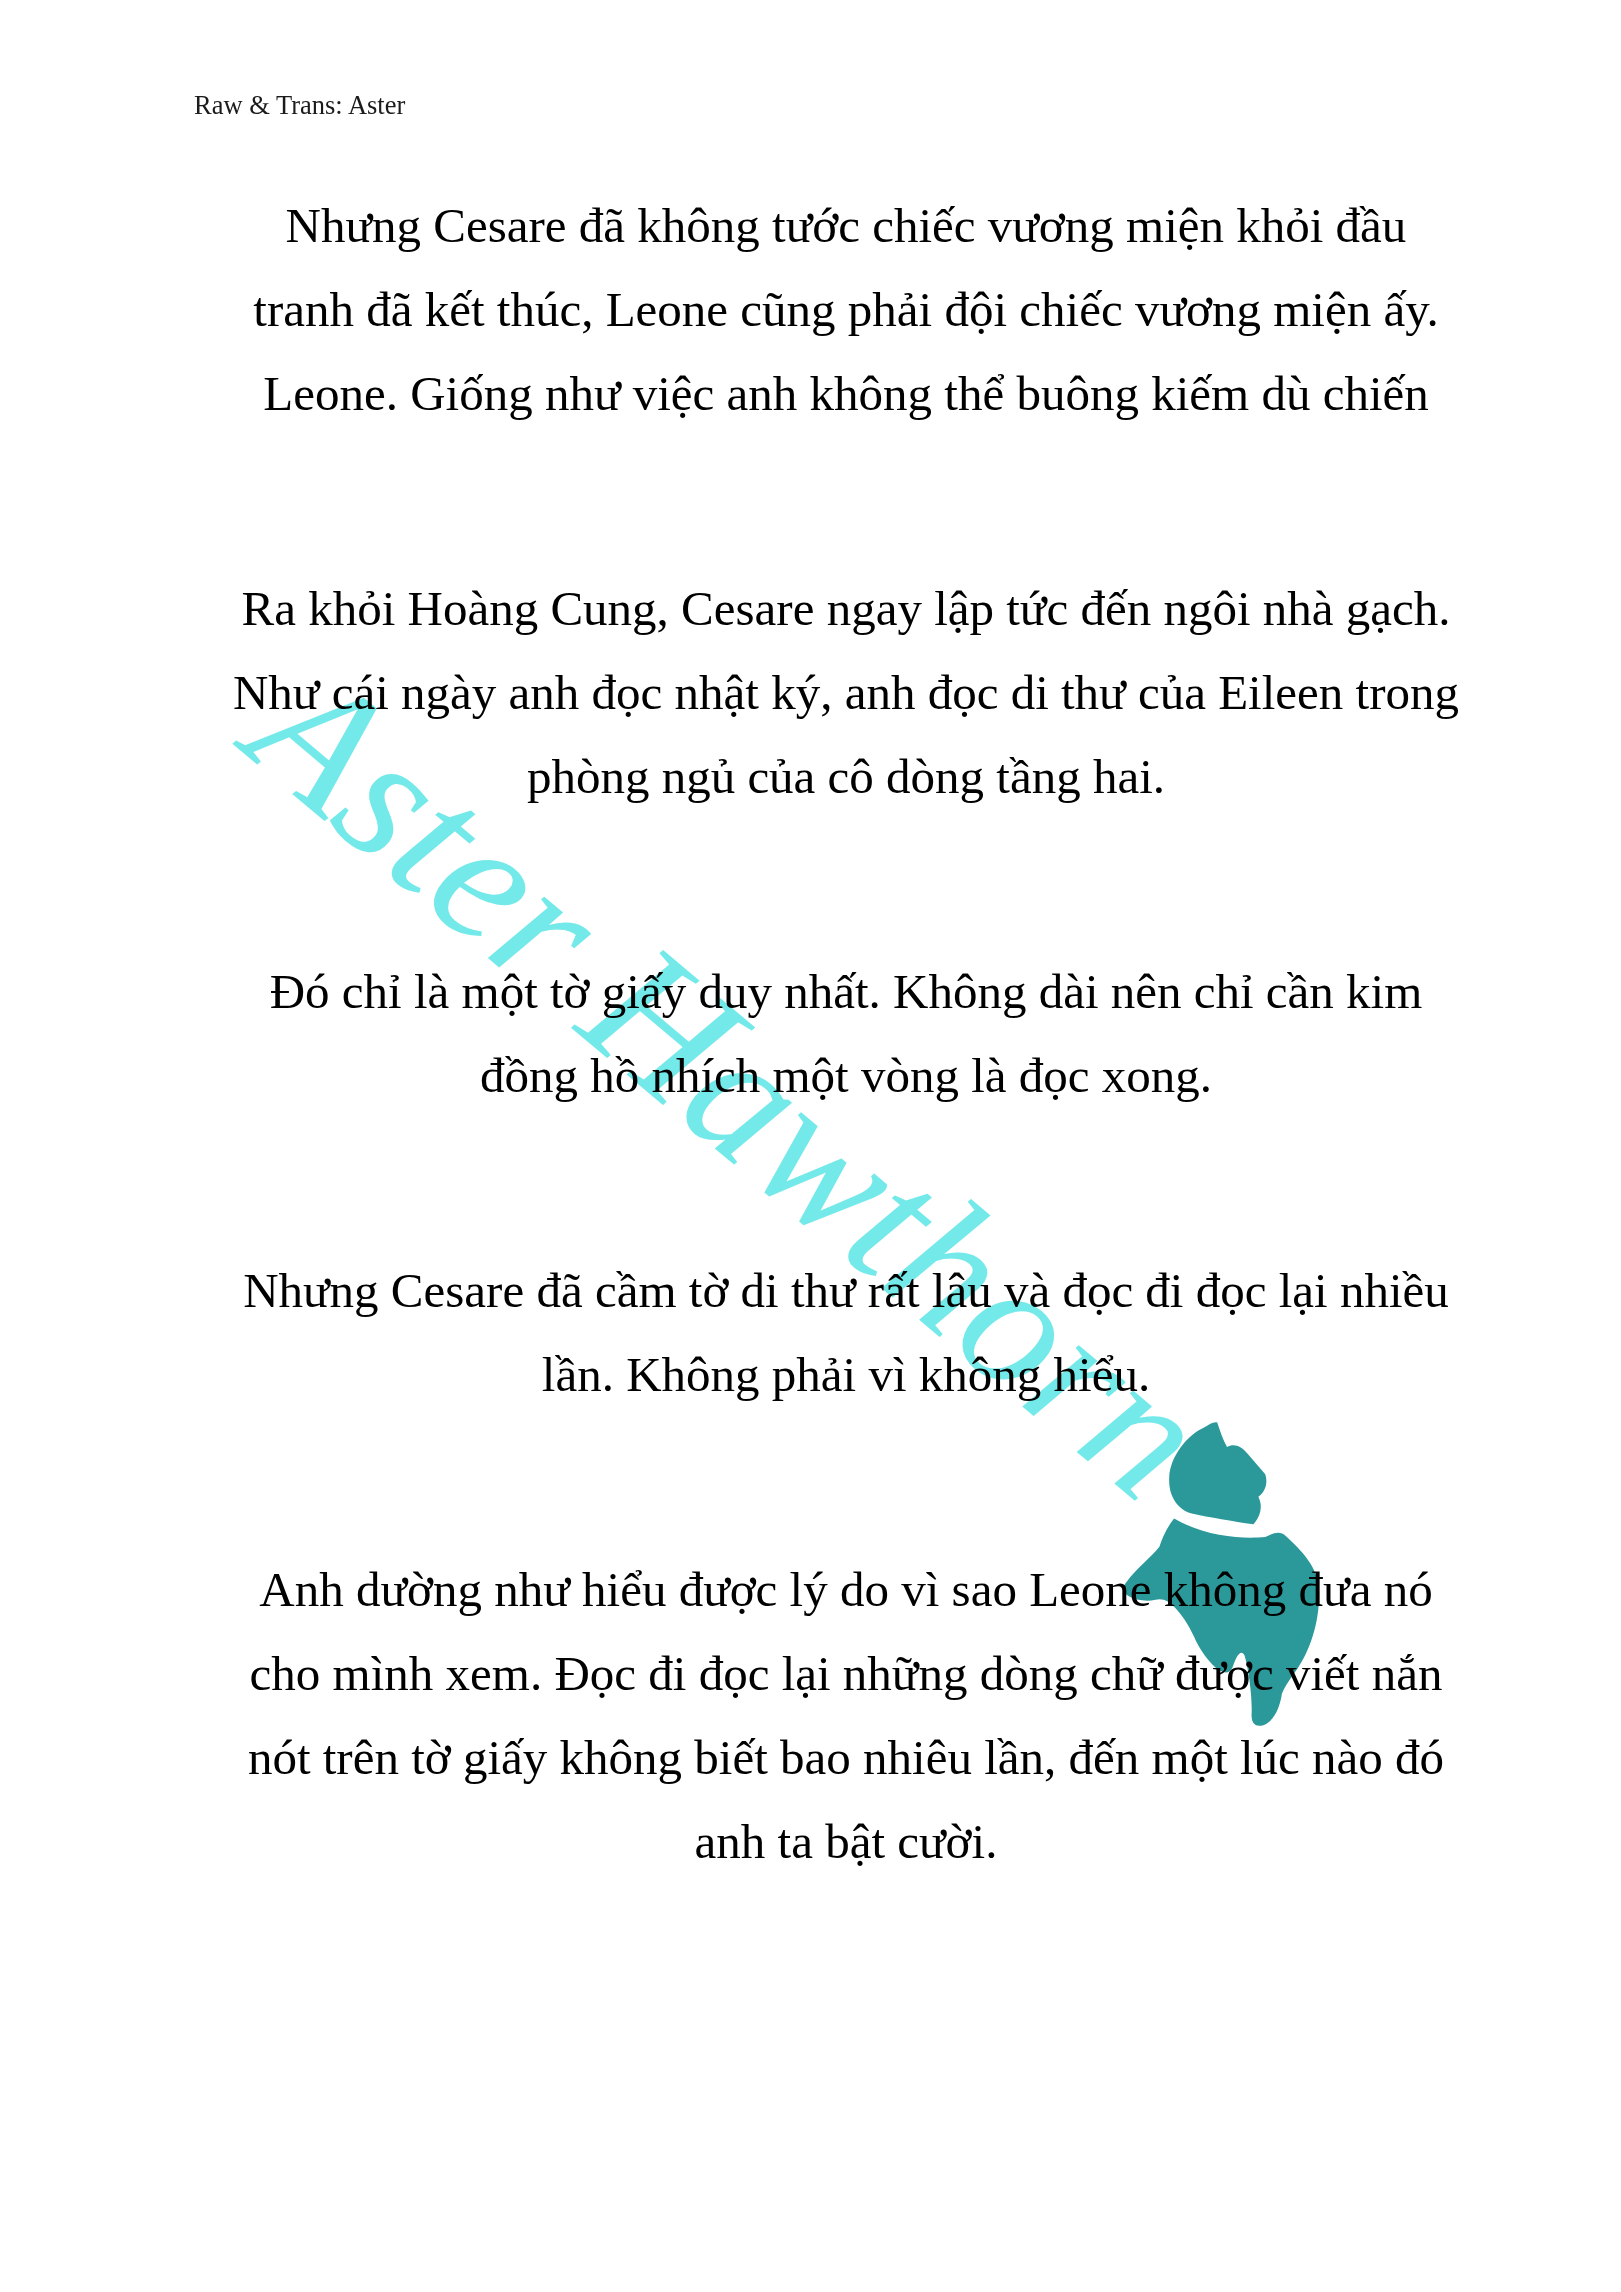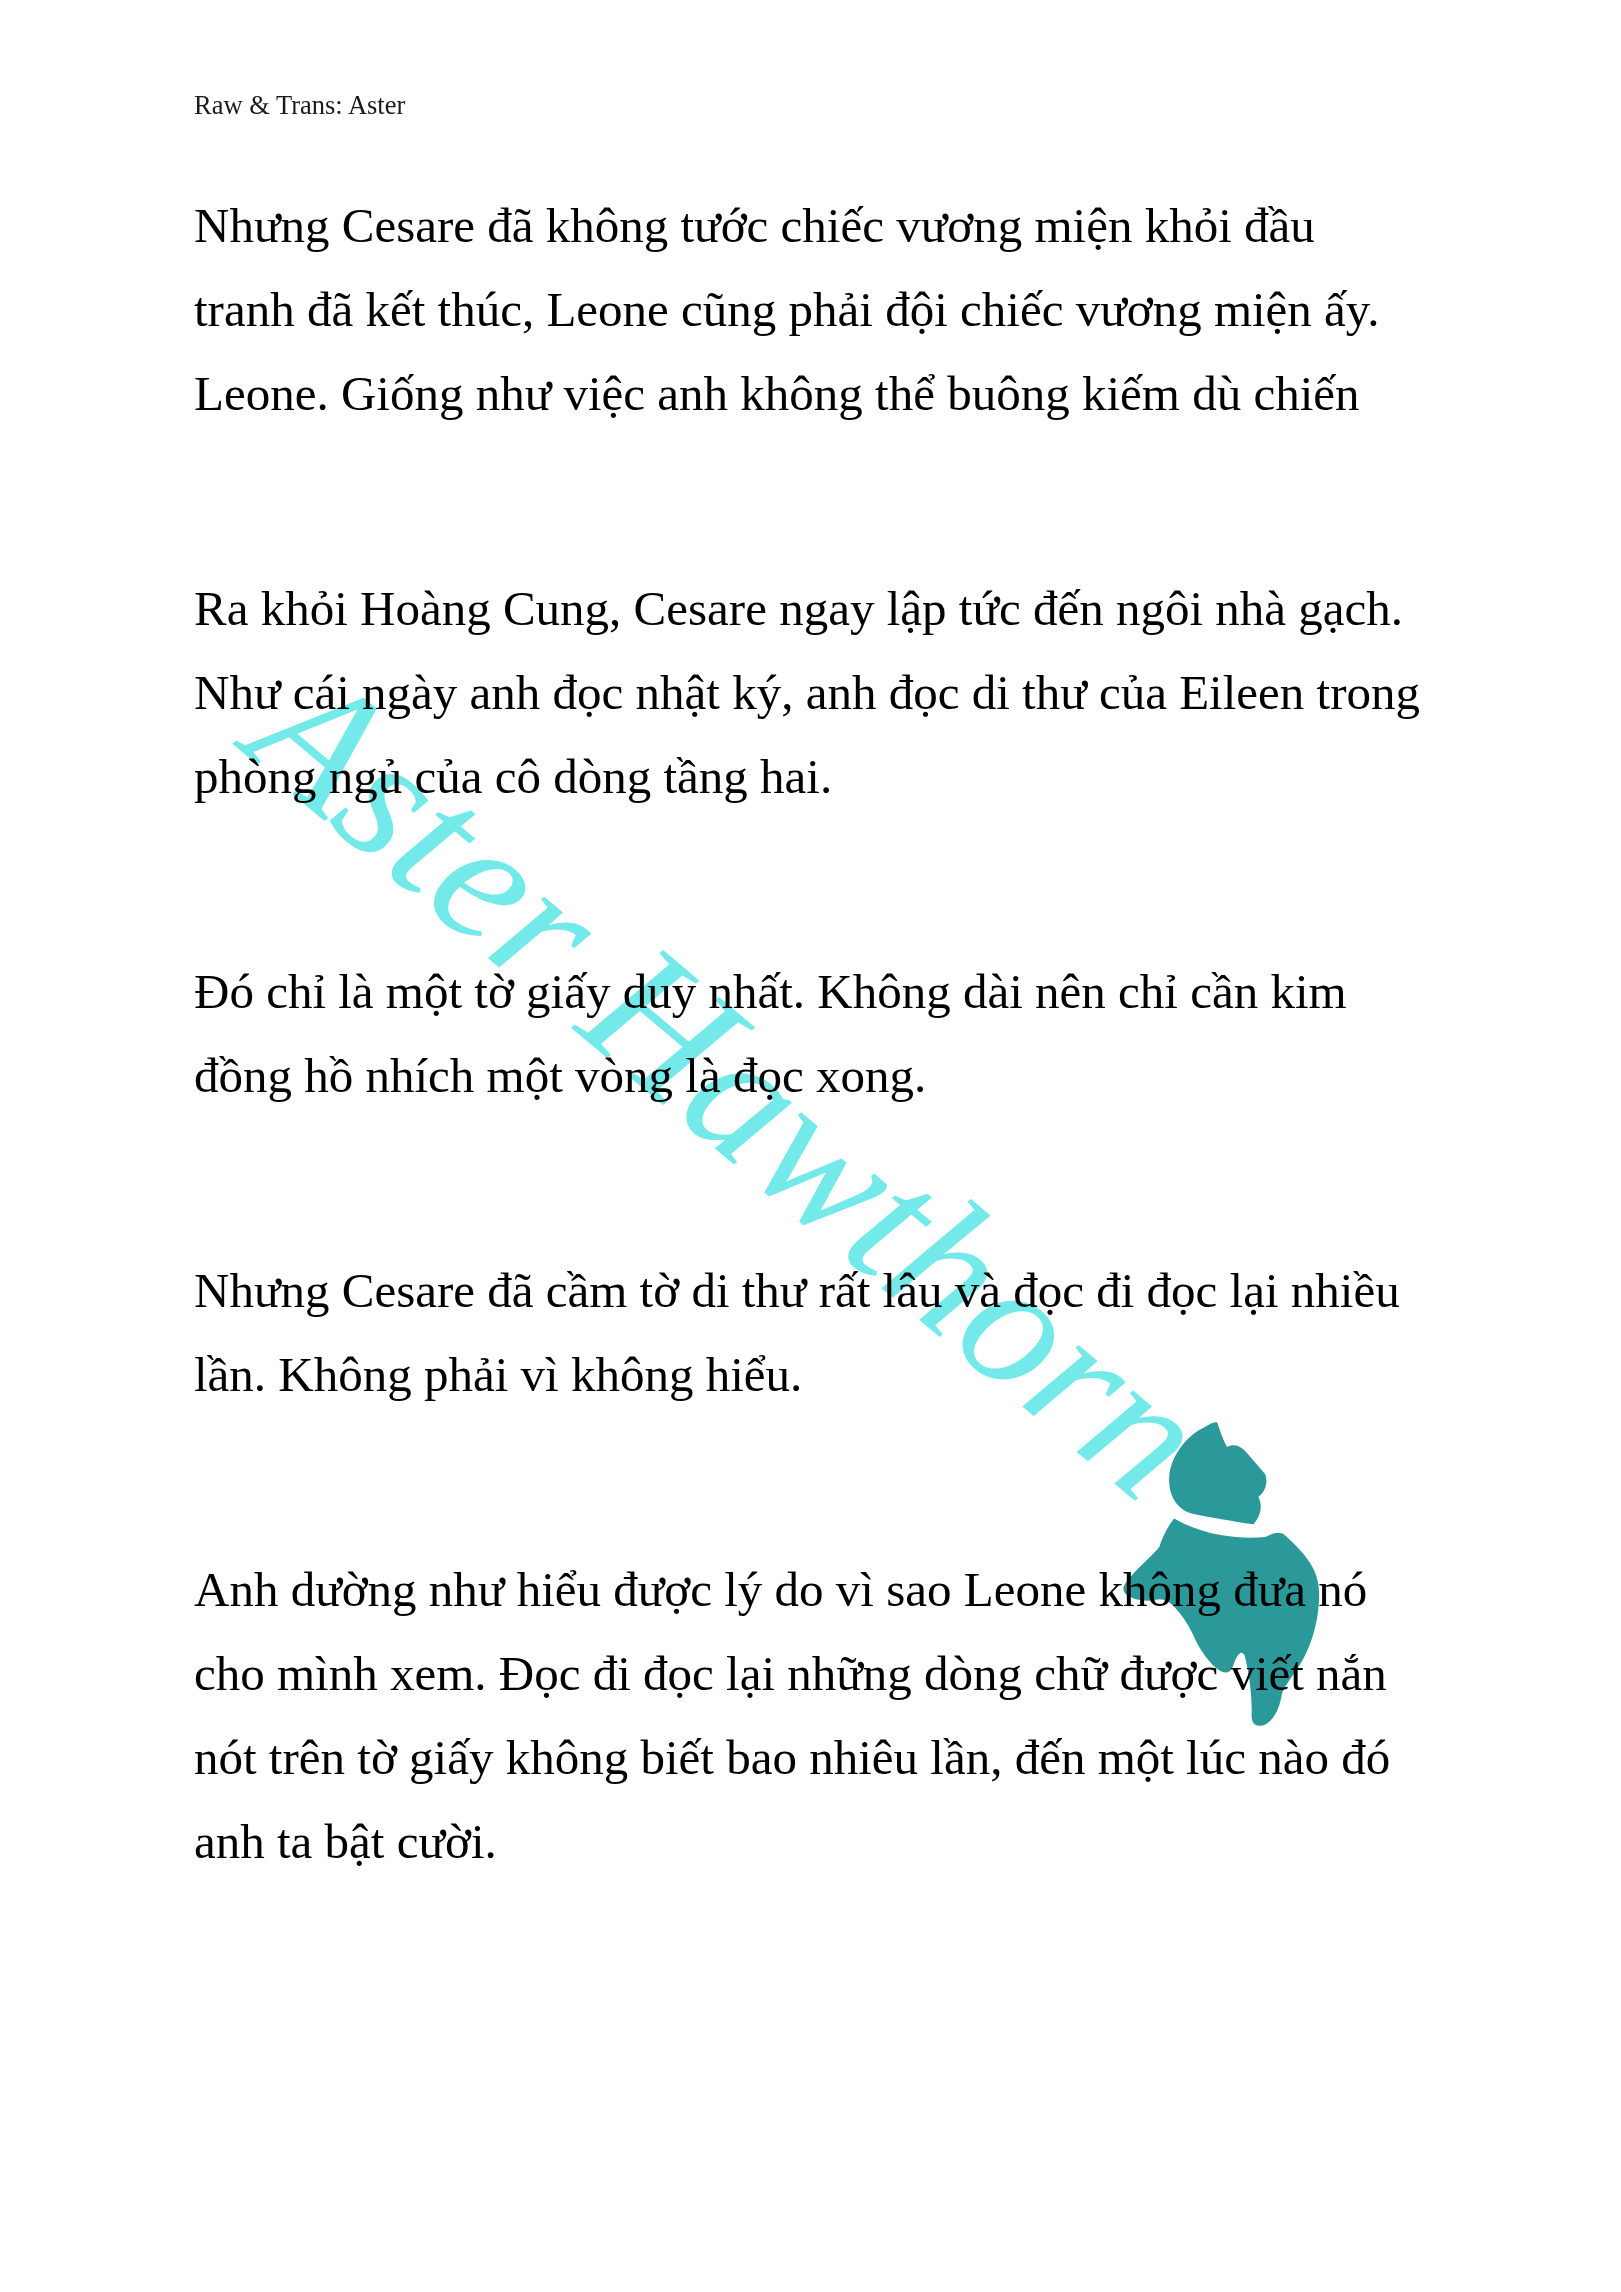--- a/index.html
+++ b/index.html
@@ -45,20 +45,21 @@
   }
   .text-body {
     position: absolute;
     left: 194px;
     top: 184px;
     width: 1304px;
     z-index: 2;
     font-size: 49px;
     line-height: 84px;
     color: #000000;
+    text-align: center;
   }
   .paragraph { margin: 0 0 131px 0; }
   .paragraph:last-child { margin-bottom: 0; }
   .line { white-space: nowrap; }
 </style>
 </head>
 <body style="background: rgb(255, 255, 255);">
 
 <div class="page">
 

